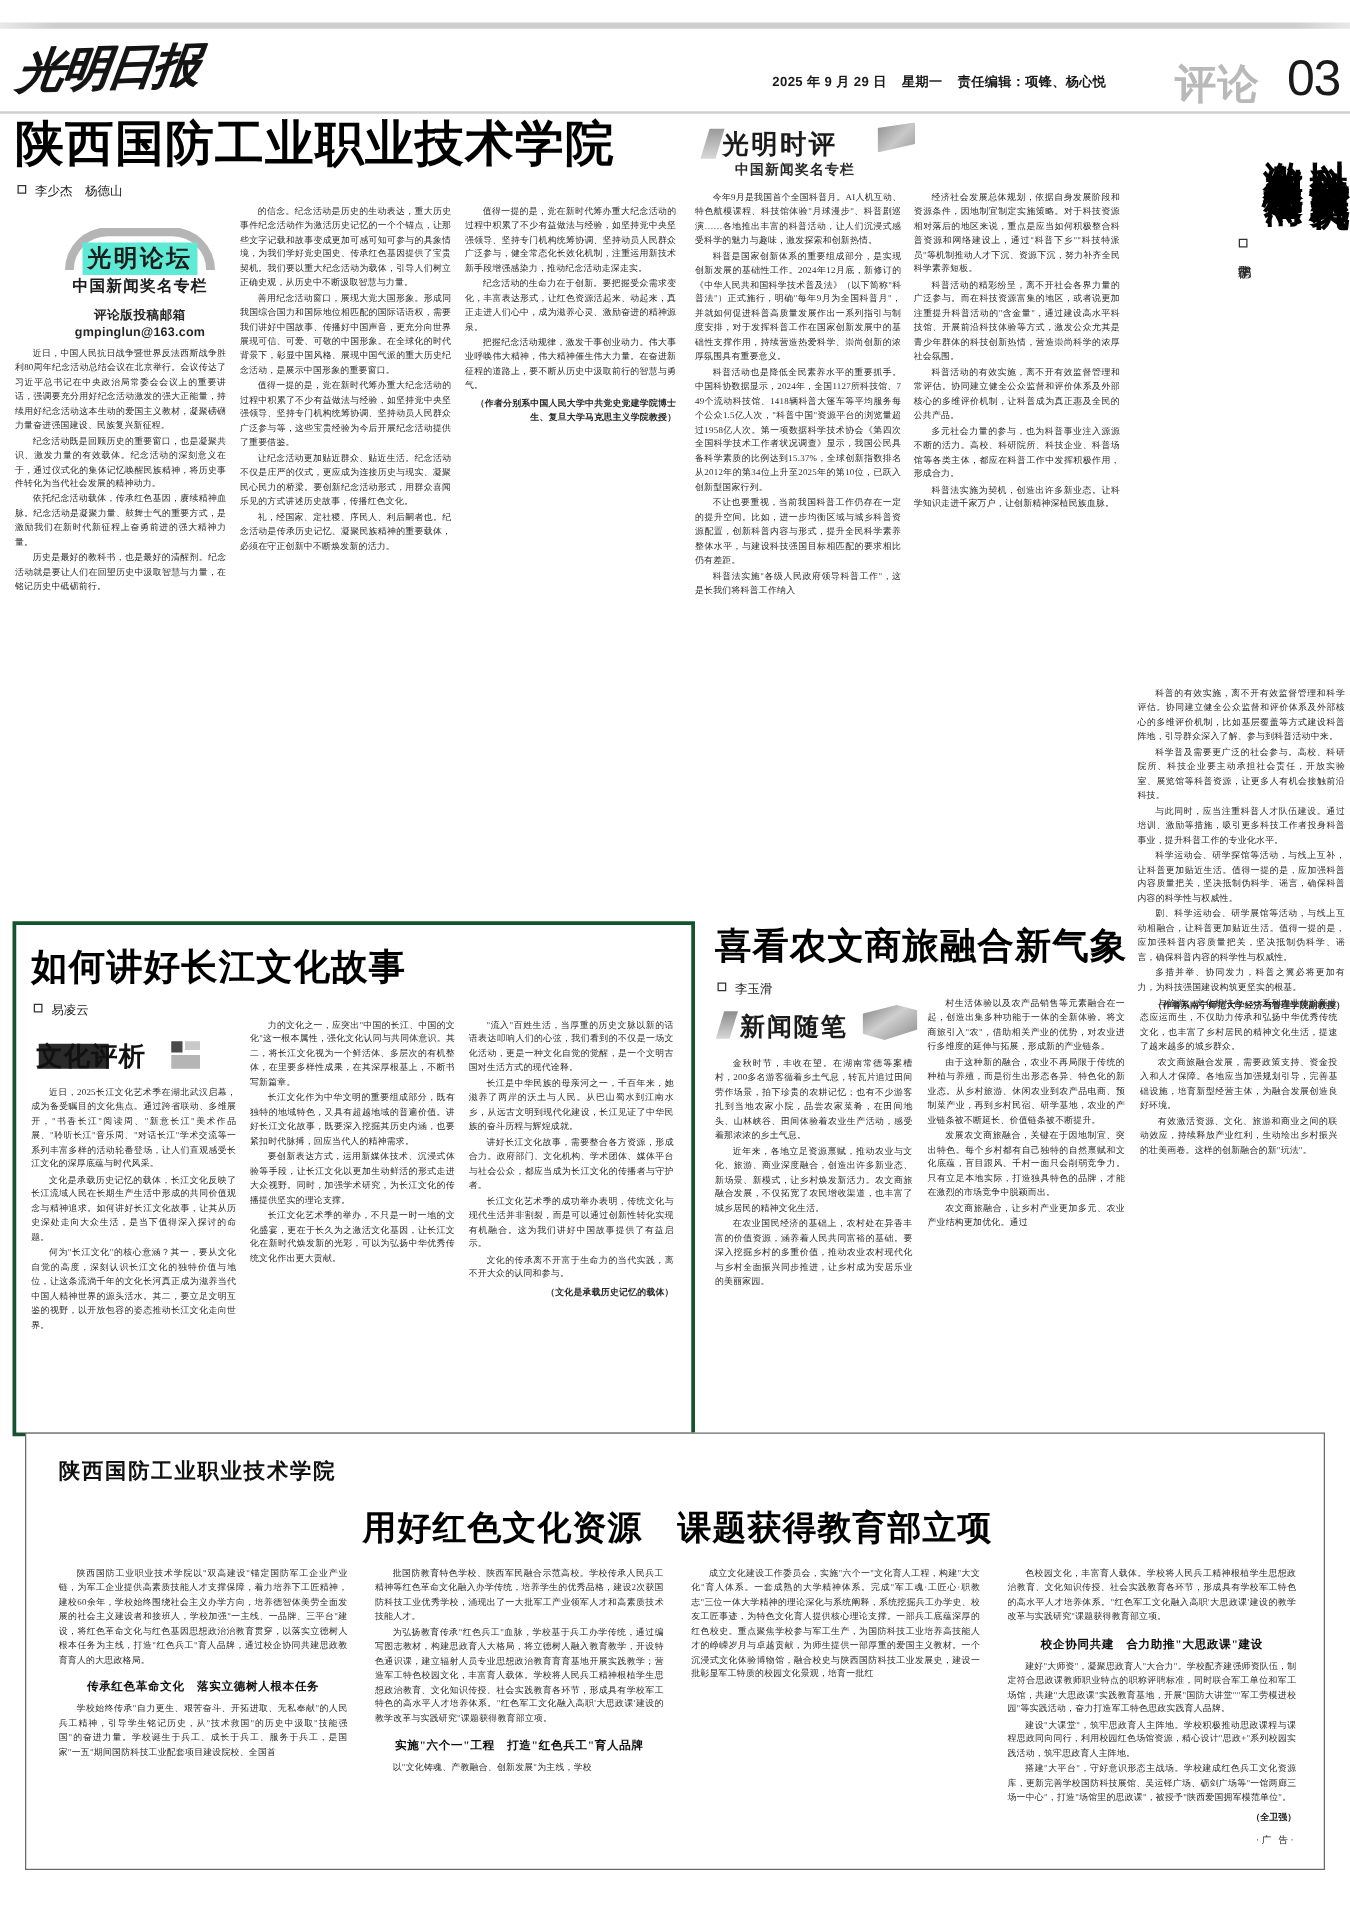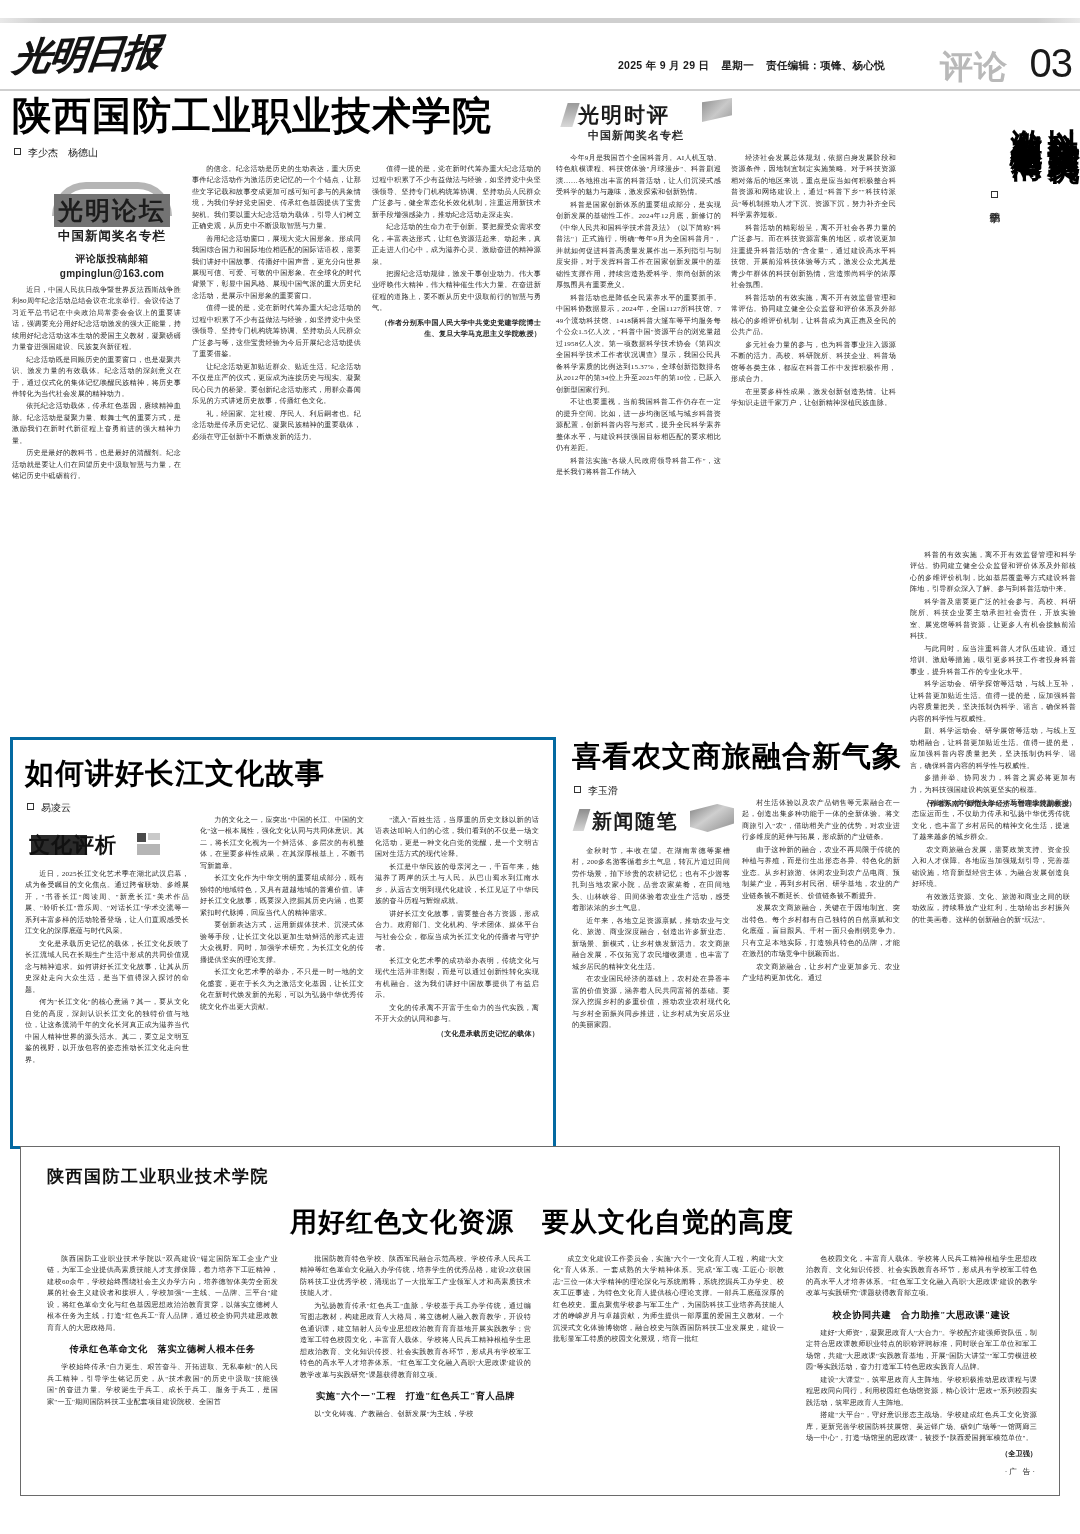--- a/index.html
+++ b/index.html
@@ -83,22 +83,22 @@
   .forum-box {
     width:172px; margin:16px 0 6px 14px; text-align:center;
     position:relative; padding-top:14px;
   }
   .forum-arc {
     position:absolute; left:26px; top:2px; width:120px; height:34px;
     border:7px solid #b5b5b5; border-bottom:none;
     border-radius:62px 62px 0 0;
   }
   .forum-t1 {
-    position:relative; font-size:25px; font-weight:700; letter-spacing:2px;
-    color:#1c1c1c; background:#737373; display:inline-block; padding:0 4px;
+    position:relative; font-size:19px; font-weight:700; letter-spacing:2px;
+    color:#1c1c1c; background:#5eead4; display:inline-block; padding:0 4px;
     font-family:Liberation Mono, monospace;
   }
   .forum-t2 { font-size:12.5px; font-weight:700; letter-spacing:1px; color:#1c1c1c; margin-top:1px; font-family:"Liberation Sans", sans-serif;}
   .forum-t3 { font-size:10px; font-weight:700; color:#262626; margin-top:7px; font-family:"Liberation Sans", sans-serif; letter-spacing:.5px;}
   .forum-t4 { font-size:10px; font-weight:700; color:#262626; margin-top:2px; font-family:"Liberation Sans", sans-serif; letter-spacing:.2px;}
 
   .cols3 { display:flex; gap:11px; margin-top:4px; }
   .cols3 > div { width:169px; }
   .col-first { padding-top:0; }
 
@@ -142,21 +142,21 @@
     font-family:"Liberation Serif", serif;
   }
   .v-byline .sq { display:inline-block; width:7px; height:7px; border:1.1px solid #333; margin-bottom:6px; }
   .right-body { width:166px; margin-top:2px; }
 
   
   .mid-zone { position:relative; margin-top:4px; height:430px; }
 
   .boxed {
     position:absolute; left:10px; top:0; width:546px; height:412px;
-    border:3px solid #0369a1; padding:10px 12px 6px 12px;
+    border:3px solid #14532d; padding:10px 12px 6px 12px;
   }
   .h2-boxed {
     font-size:29px; font-weight:700; letter-spacing:1px; color:#000;
     font-family:"Liberation Serif","DejaVu Serif",serif; margin-top:4px;
   }
   .cult-badge { position:relative; width:160px; height:30px; margin:16px 0 8px 4px; }
   .cult-badge .cb-txt {
     position:absolute; left:0; top:0; font-size:21px; font-weight:700;
     letter-spacing:1px; color:#111; font-family:"Liberation Sans", sans-serif;
   }
@@ -294,21 +294,21 @@
           <p>不让也要重视，当前我国科普工作仍存在一定的提升空间。比如，进一步均衡区域与城乡科普资源配置，创新科普内容与形式，提升全民科学素养整体水平，与建设科技强国目标相匹配的要求相比仍有差距。</p>
           <p>科普法实施"各级人民政府领导科普工作"，这是长我们将科普工作纳入</p>
         </div>
       </div>
       <div>
         <div class="body-txt">
           <p>经济社会发展总体规划，依据自身发展阶段和资源条件，因地制宜制定实施策略。对于科技资源相对落后的地区来说，重点是应当如何积极整合科普资源和网络建设上，通过"科普下乡""科技特派员"等机制推动人才下沉、资源下沉，努力补齐全民科学素养短板。</p>
           <p>科普活动的精彩纷呈，离不开社会各界力量的广泛参与。而在科技资源富集的地区，或者说更加注重提升科普活动的"含金量"，通过建设高水平科技馆、开展前沿科技体验等方式，激发公众尤其是青少年群体的科技创新热情，营造崇尚科学的浓厚社会氛围。</p>
           <p>科普活动的有效实施，离不开有效监督管理和常评估。协同建立健全公众监督和评价体系及外部核心的多维评价机制，让科普成为真正惠及全民的公共产品。</p>
           <p>多元社会力量的参与，也为科普事业注入源源不断的活力。高校、科研院所、科技企业、科普场馆等各类主体，都应在科普工作中发挥积极作用，形成合力。</p>
-          <p>在里要多样性成果，激发创新创造热情。让科学知识走进千家万户，让创新精神深植民族血脉。</p>
+          <p>科普法实施为契机，创造出许多新业态。让科学知识走进千家万户，让创新精神深植民族血脉。</p>
         </div>
       </div>
     </div>
   </div>
 
   <div class="art-right">
     <div class="v-title-wrap">
       <div class="v-line">以科普法实施为契机</div>
       <div class="v-line l2">激发创新创造热情</div>
       <div class="v-byline">
@@ -402,21 +402,21 @@
           <p>农文商旅融合发展，需要政策支持、资金投入和人才保障。各地应当加强规划引导，完善基础设施，培育新型经营主体，为融合发展创造良好环境。</p>
           <p>有效激活资源、文化、旅游和商业之间的联动效应，持续释放产业红利，生动绘出乡村振兴的壮美画卷。这样的创新融合的新"玩法"。</p>
         </div>
       </div>
     </div>
   </div>
 </div>
 
 <div class="ad-box">
   <div class="ad-school">陕西国防工业职业技术学院</div>
-  <div class="ad-title">用好红色文化资源　要从文化自觉的高度</div>
+  <div class="ad-title">用好红色文化资源　课题获得教育部立项</div>
   <div class="ad-cols">
     <div>
       <div class="body-txt">
         <p>陕西国防工业职业技术学院以"双高建设"锚定国防军工企业产业链，为军工企业提供高素质技能人才支撑保障，着力培养下工匠精神，建校60余年，学校始终围绕社会主义办学方向，培养德智体美劳全面发展的社会主义建设者和接班人，学校加强"一主线、一品牌、三平台"建设，将红色革命文化与红色基因思想政治治教育贯穿，以落实立德树人根本任务为主线，打造"红色兵工"育人品牌，通过校企协同共建思政教育育人的大思政格局。</p>
       </div>
       <div class="ad-sub">传承红色革命文化　落实立德树人根本任务</div>
       <div class="body-txt">
         <p>学校始终传承"自力更生、艰苦奋斗、开拓进取、无私奉献"的人民兵工精神，引导学生铭记历史，从"技术救国"的历史中汲取"技能强国"的奋进力量。学校诞生于兵工、成长于兵工、服务于兵工，是国家"一五"期间国防科技工业配套项目建设院校、全国首</p>
       </div>
     </div>

